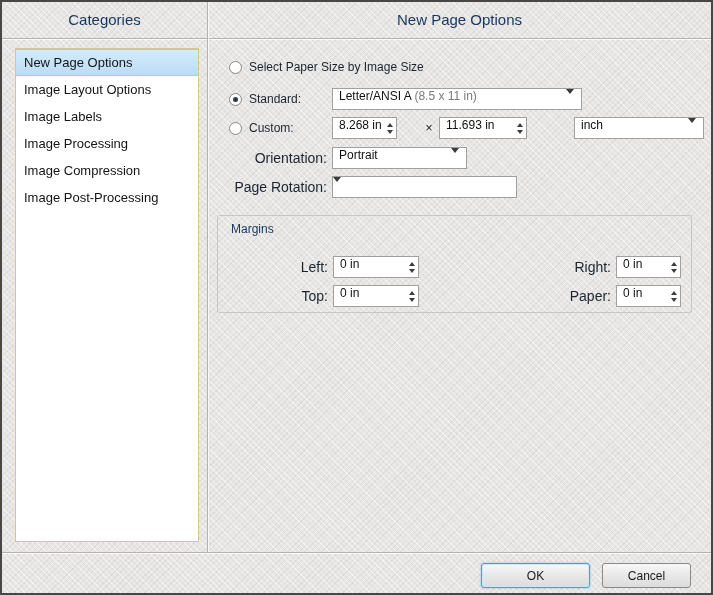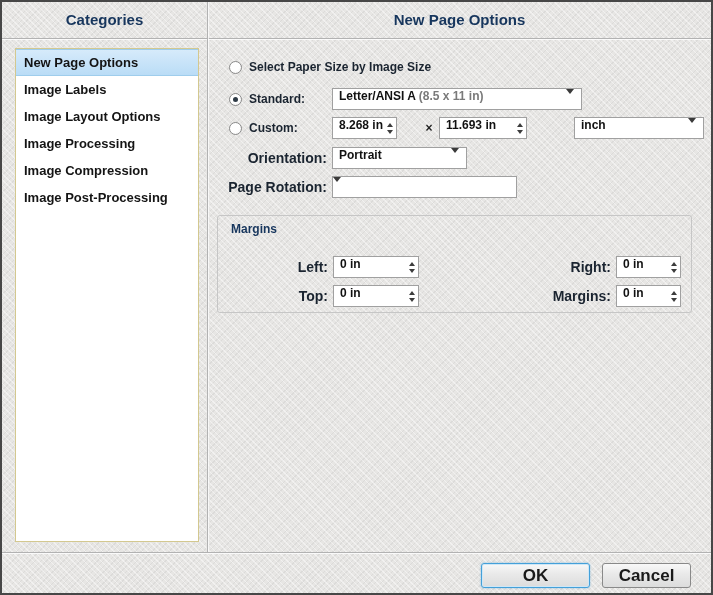--- a/index.html
+++ b/index.html
@@ -8,21 +8,20 @@
     position:relative;
     width:713px; height:595px;
     border:2px solid #474747;
     font-family:"Liberation Sans","DejaVu Sans",sans-serif;
     background-color:#e7e6e4;
     background-image:
       repeating-linear-gradient(45deg, rgba(255,255,255,.45) 0 1px, transparent 1px 4px),
       repeating-linear-gradient(-45deg, rgba(150,150,150,.14) 0 1px, transparent 1px 4px);
     overflow:hidden;
     user-select:none;
-    font-weight:bold;
   }
   .abs { position:absolute; }
 
   
   .panel-header {
     top:0; height:36px; line-height:36px;
     text-align:center; font-size:15px; color:#17365d;
   }
   .header-underline {
     top:36px; left:0; right:0; height:1px;
@@ -98,43 +97,43 @@
   }
 
   
   .footer-line {
     left:0; right:0; top:550px; height:1px;
     background:#b2b2b2; box-shadow:0 1px 0 rgba(255,255,255,.8);
   }
   .btn {
     height:25px; border:1px solid #898989; border-radius:3px;
     background:linear-gradient(180deg,#f8f8f8 0%,#e9e9e9 45%,#dcdcdc 100%);
-    font-size:17px; color:#1a1a1a;
+    font-size:12px; color:#1a1a1a;
     display:flex; align-items:center; justify-content:center;
     cursor:default;
   }
   .btn.focused {
     border-color:#44a0d9;
     box-shadow:inset 0 0 0 1px #cfe7f6, 0 0 2px rgba(70,160,220,.65);
   }
 </style>
 </head>
 <body>
 
 <div class="dialog">
 
   <div class="abs panel-header" style="left:0;width:205px;">Categories</div>
   <div class="abs panel-header" style="left:206px;right:0;">New Page Options</div>
   <div class="abs header-underline"></div>
   <div class="abs col-divider"></div>
 
   <div class="abs category-list">
     <div class="cat-item selected">New Page Options</div>
+    <div class="cat-item">Image Layout Options</div>
     <div class="cat-item">Image Labels</div>
-    <div class="cat-item">Image Layout Options</div>
     <div class="cat-item">Image Processing</div>
     <div class="cat-item">Image Compression</div>
     <div class="cat-item">Image Post-Processing</div>
   </div>
 
   <div class="abs radio-row" style="left:227px;top:57px;">
     <span class="radio"></span>
     <span class="lbl">Select Paper Size by Image Size</span>
   </div>
 
@@ -203,21 +202,21 @@
     </div>
 
     <div class="abs lbl-right" style="left:25px;top:69px;width:85px;">Top:</div>
     <div class="abs field" style="left:115px;top:69px;width:86px;">
       <span class="spin-value">0 in</span>
       <span class="spin-arrows">
         <span class="arr-up"></span>
         <span class="arr-dn"></span>
       </span>
     </div>
-    <div class="abs lbl-right" style="left:315px;top:69px;width:78px;">Margins:</div>
+    <div class="abs lbl-right" style="left:315px;top:69px;width:78px;">Paper:</div>
     <div class="abs field" style="left:398px;top:69px;width:65px;">
       <span class="spin-value">0 in</span>
       <span class="spin-arrows">
         <span class="arr-up"></span>
         <span class="arr-dn"></span>
       </span>
     </div>
   </div>
 
   <div class="abs footer-line"></div>

